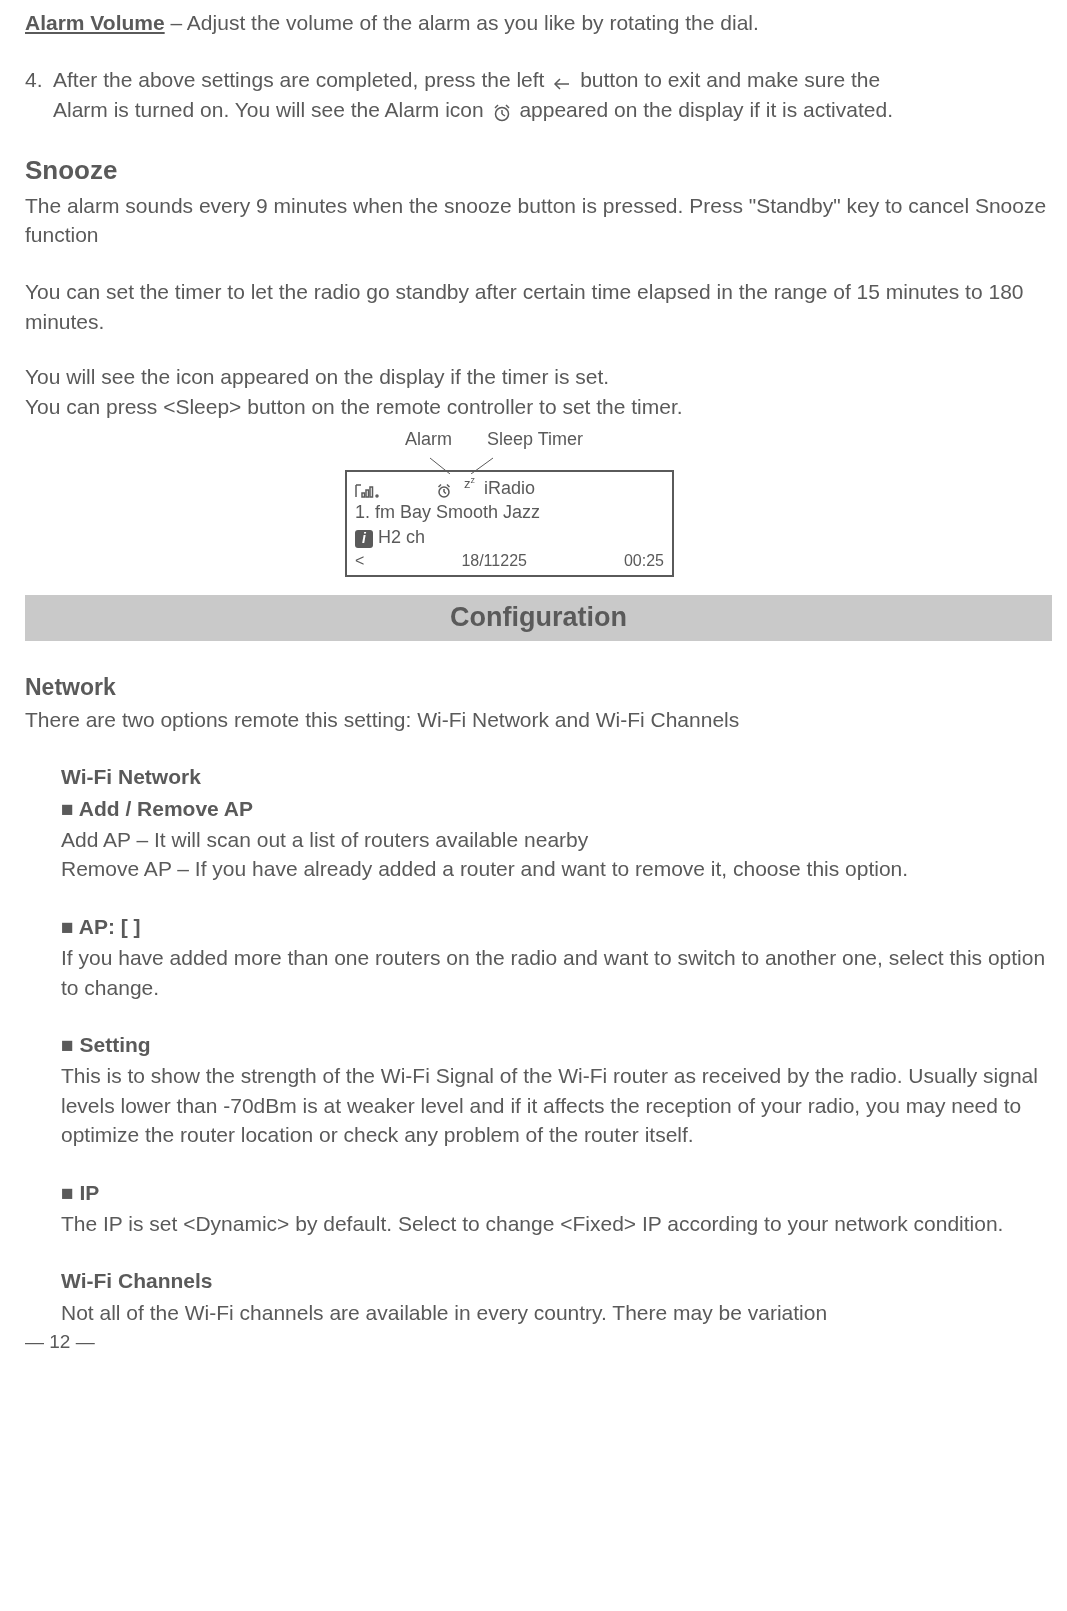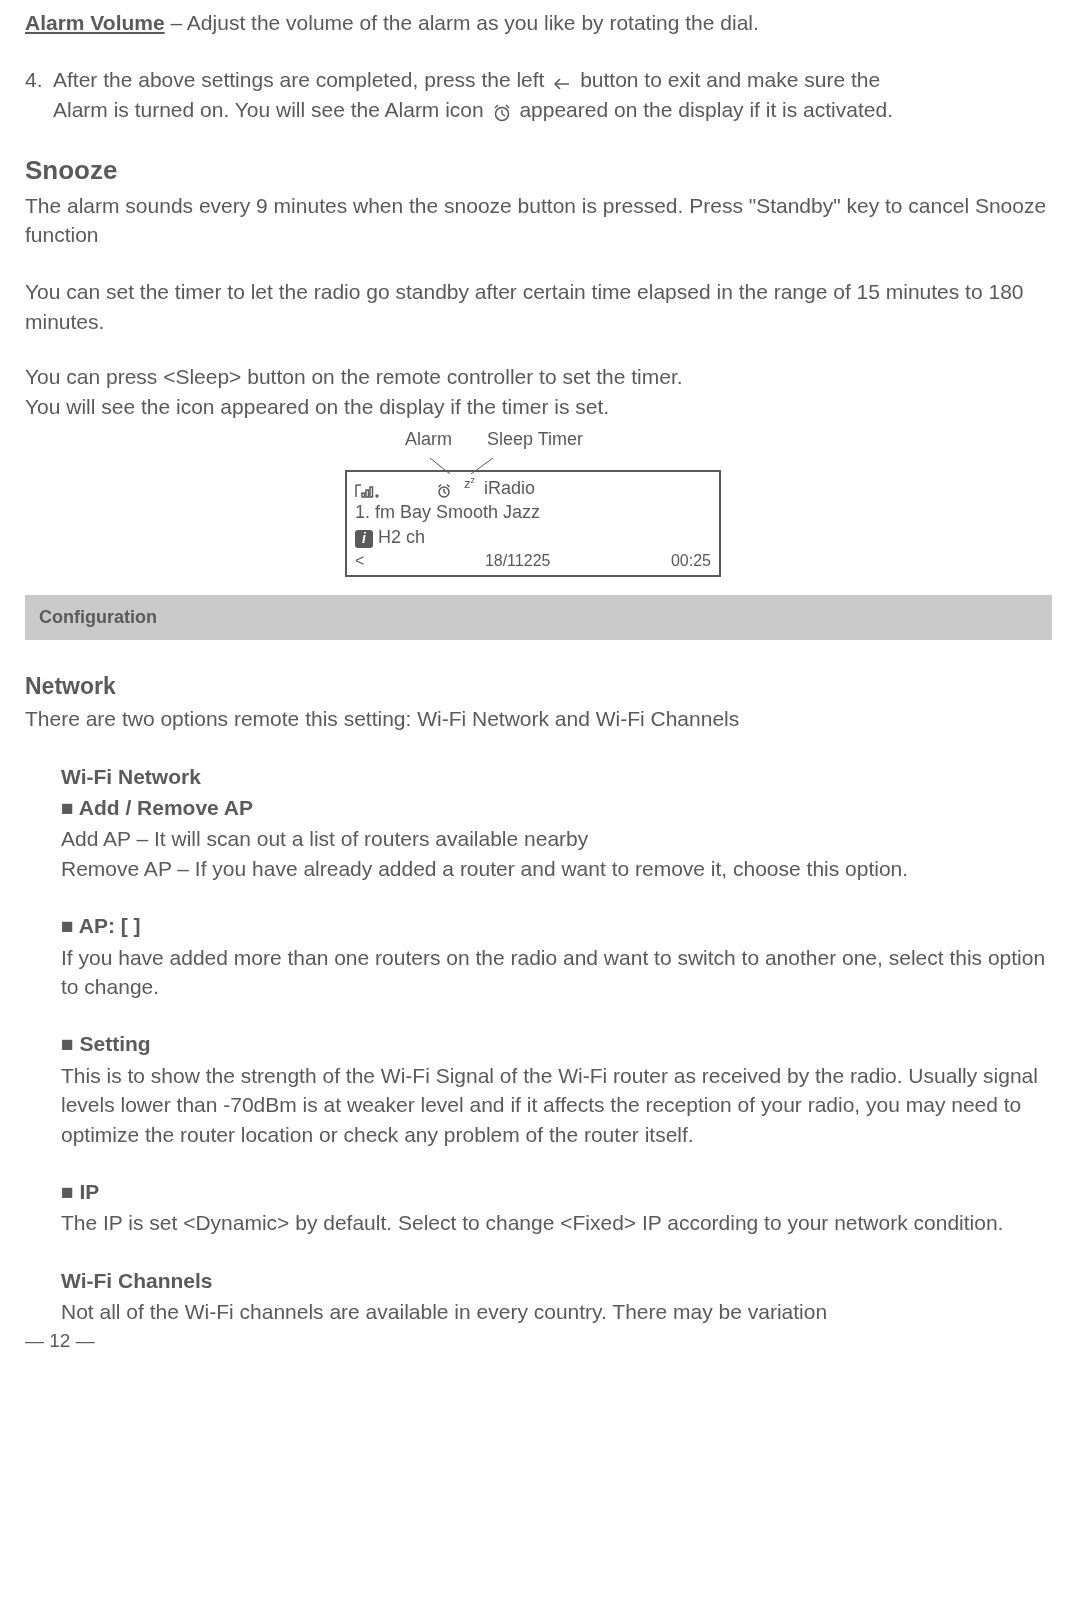--- a/index.html
+++ b/index.html
@@ -25,21 +25,21 @@
       display: inline-block;
       vertical-align: middle;
       width: 20px;
       height: 20px;
       position: relative;
       margin: 0 2px;
     }
     .icon-arrow-left svg, .icon-alarm svg { width: 100%; height: 100%; }
     .display-wrap {
       margin: 6px 0 18px 320px;
-      width: 376px;
+      width: 329px;
     }
     .labels-row {
       display: flex;
       font-size: 18px;
       margin-left: 60px;
     }
     .labels-row .ll { margin-right: 10px; }
     .pointer-row {
       position: relative;
       height: 18px;
@@ -90,24 +90,25 @@
       top: 50%;
       transform: translate(-50%, -52%);
     }
     .display-bottom {
       display: flex;
       justify-content: space-between;
       font-size: 16px;
     }
     .config-header {
       background: #c9c9c9;
-      padding: 10px 14px;
-      font-size: 18px;
+      padding: 4px 14px;
+      font-size: 27px;
       font-weight: bold;
       margin-bottom: 30px;
+      text-align: center;
     }
     .indent { padding-left: 36px; }
     .block { margin-bottom: 28px; }
     .sq { font-family: Arial; }
     .pagenum {
       font-size: 19px;
       margin-top: 2px;
     }
     svg .stroke { stroke: #5a5a5a; stroke-width: 1.5; fill: none; }
     .svg-labels { stroke: #5a5a5a; stroke-width: 1; fill: none;}
@@ -148,22 +149,22 @@
   </div>
 </div>
 
 <div class="section">
   <div class="title-lg">Snooze</div>
   <div>The alarm sounds every 9 minutes when the snooze button is pressed.  Press "Standby" key to cancel Snooze function</div>
 </div>
 
 <div>
   <div style="margin-bottom:26px;">You can set the timer to let the radio go standby after certain time elapsed in the range of 15 minutes to 180 minutes.</div>
+  <div>You will see the icon   appeared on the display if the timer is set.</div>
   <div>You can press &lt;Sleep&gt; button on the remote controller to set the timer.</div>
-  <div>You will see the icon   appeared on the display if the timer is set.</div>
 </div>
 
 <div class="display-wrap">
   <div class="labels-row">
     <span class="ll">Alarm</span>
     <span style="margin-left:25px;">Sleep Timer</span>
   </div>
   <div class="pointer-row">
     <svg viewBox="0 0 320 18" width="320" height="18">
       <g class="svg-labels">

